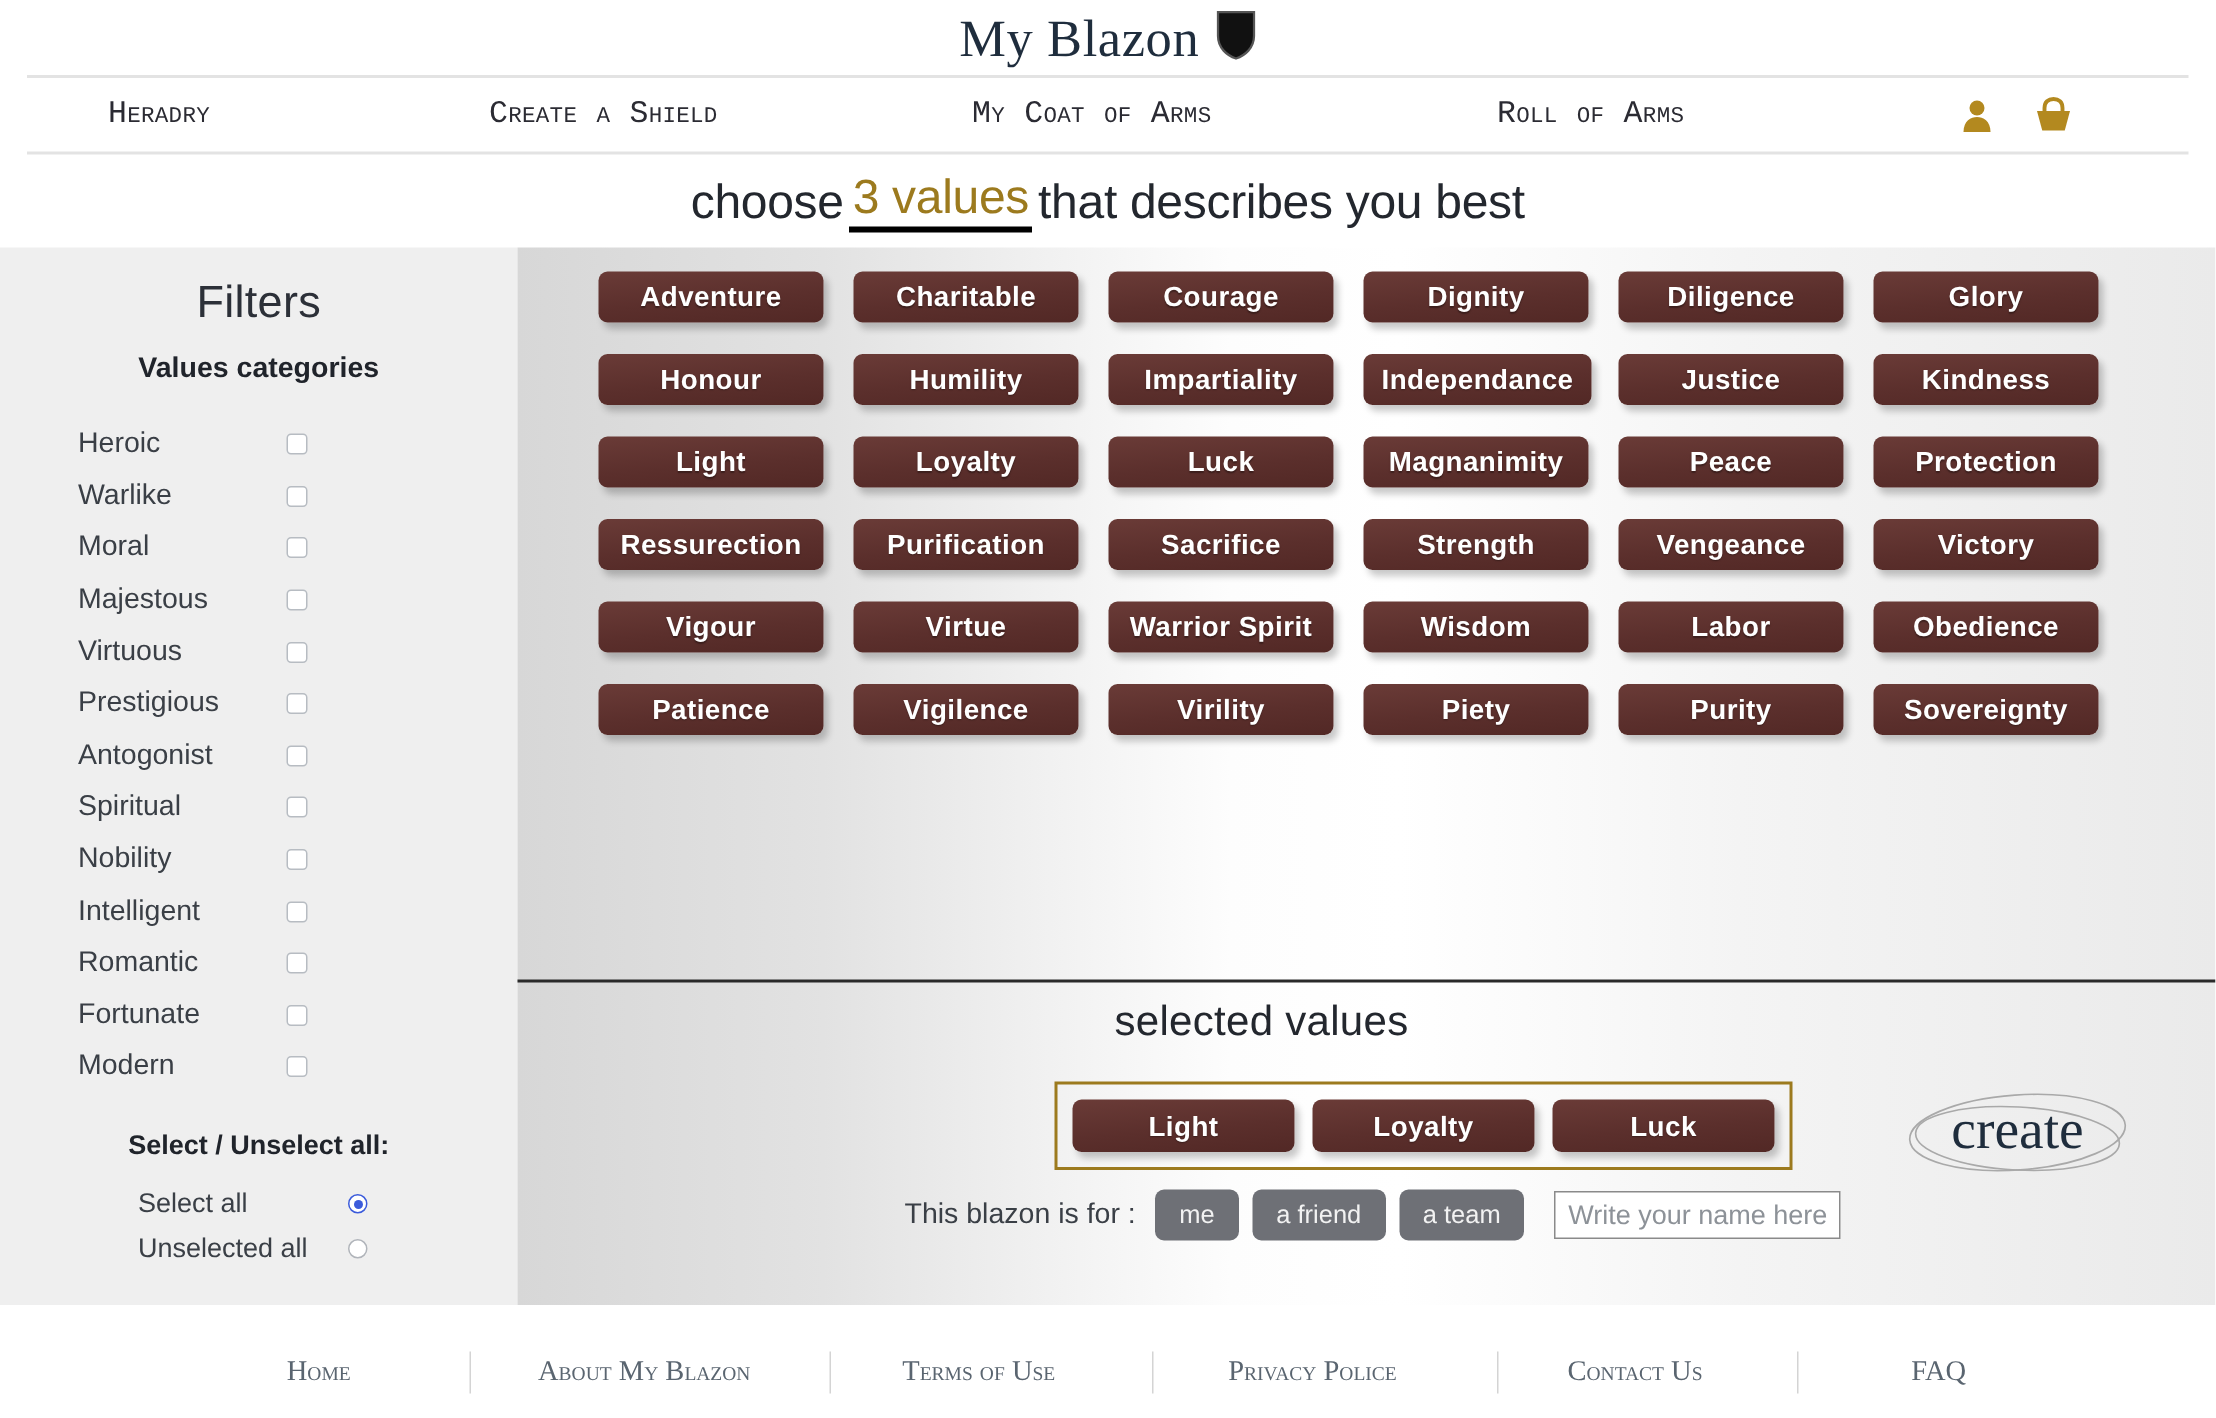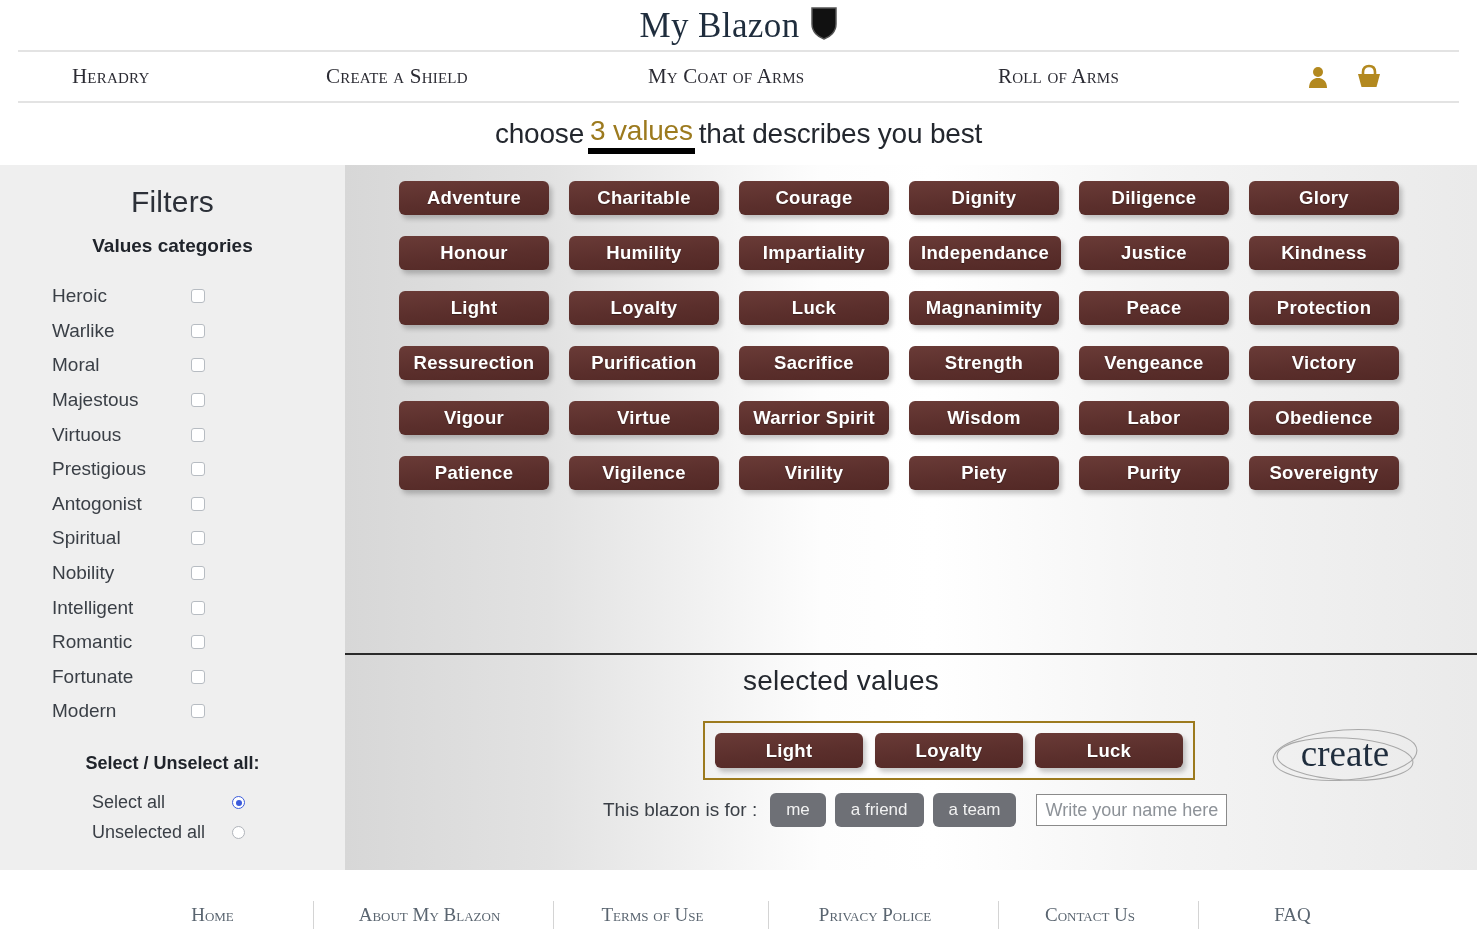--- a/index.html
+++ b/index.html
@@ -40,21 +40,21 @@
   .nav {
     position: relative;
     height: 53px;
     margin: 0 18px;
     border-top: 2px solid #e3e3e3;
     border-bottom: 2px solid #e3e3e3;
     display: flex;
     align-items: center;
   }
   .nav-item {
-    font-family: Liberation Serif, serif;
+    font-family: Liberation Mono, monospace;
     font-variant: small-caps;
     font-size: 21px;
     color: #2b2b33;
     letter-spacing: 0.2px;
     white-space: nowrap;
     text-align: center;
     cursor: pointer;
   }
   .nav-item:nth-child(1) { position: absolute; left: 54px; }
   .nav-item:nth-child(2) { position: absolute; left: 308px; }
@@ -68,29 +68,29 @@
     gap: 25px;
   }
   .nav-icons svg { display: block; cursor: pointer; }
 
   
   .page-heading {
     height: 62px;
     display: flex;
     align-items: center;
     justify-content: center;
-    font-size: 28px;
+    font-size: 32px;
     color: #23272e;
     font-family: "Liberation Sans", sans-serif;
     font-stretch: condensed;
     letter-spacing: -0.2px;
   }
   .page-heading .accent {
     color: #9c7a1e;
-    border-bottom: 6px solid #000000;
+    border-bottom: 4px solid #000000;
     padding: 0 2px 1px 2px;
     margin: 0 4px;
   }
 
   
   .body-wrap {
     position: relative;
     display: flex;
     height: 705px;
   }

